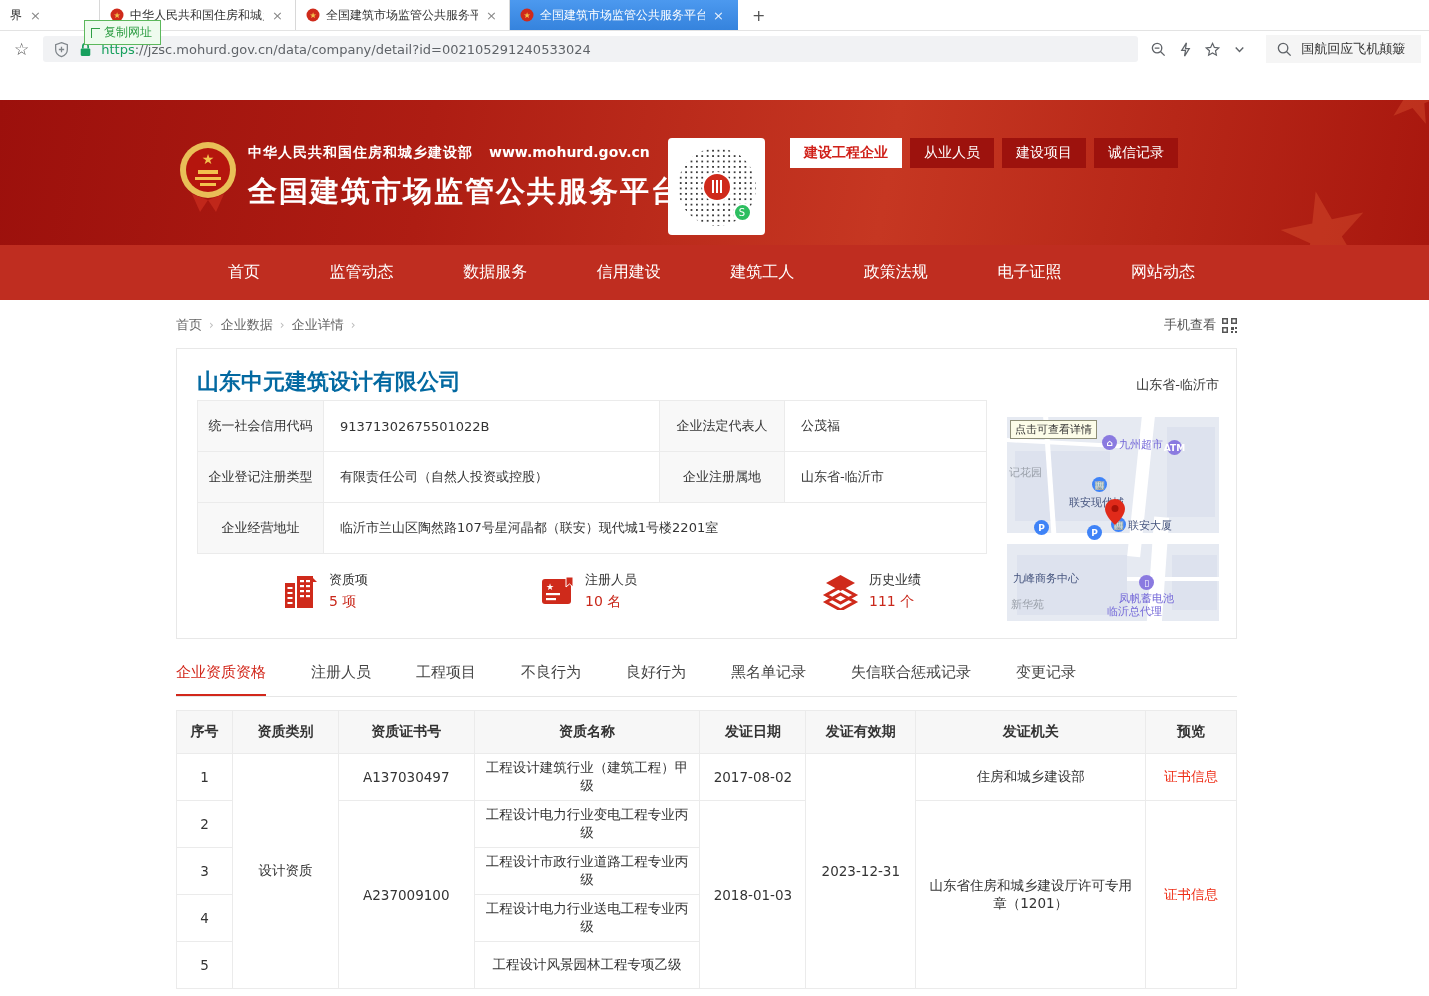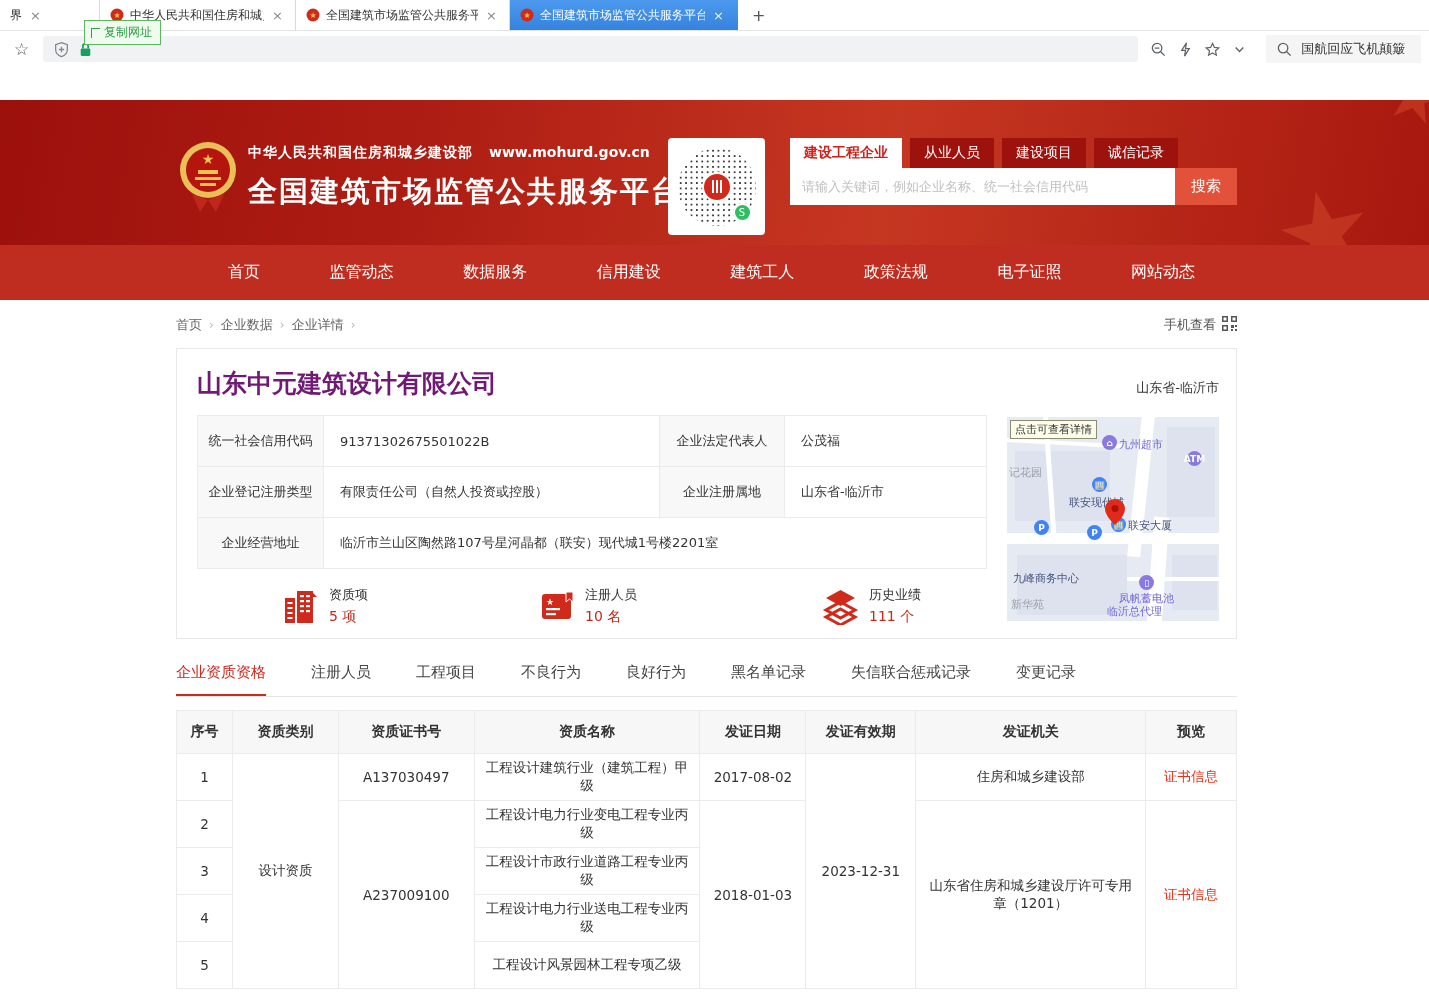--- a/index.html
+++ b/index.html
@@ -56,27 +56,27 @@
 
   .main-nav { height:55px; background:#bf2d20; display:flex; align-items:center; }
   .nav-inner { width:1061px; margin-left:176px; display:flex; justify-content:space-between; padding:0 42px 0 52px; }
   .nav-item { color:#fff; font-size:16px; cursor:pointer; }
 
   
   .content { width:1061px; margin-left:176px; }
   .breadcrumb-row { margin-top:15px; height:20px; display:flex; justify-content:space-between; align-items:center; font-size:13px; color:#666; }
   .bc-left { display:flex; align-items:center; gap:7px; }
   .bc-sep { color:#bbb; font-size:12px; }
-  .bc-right { display:flex; gap:6px; color:#555; }
+  .bc-right { display:flex; align-items:center; gap:6px; color:#555; }
 
   .company-panel { margin-top:13px; border:1px solid #e8e8e8; height:291px; padding:18px 17px 0 20px; position:relative; }
   .cp-titlerow { display:flex; justify-content:space-between; align-items:baseline; }
-  .cp-name { font-size:25px; font-weight:bold; color:#701a75; }
+  .cp-name { font-size:22px; font-weight:bold; color:#0369a1; }
   .cp-region { font-size:13px; color:#333; }
-  .cp-body { display:flex; margin-top:15px; }
+  .cp-body { display:flex; margin-top:3px; }
   .info-table { border-collapse:collapse; width:790px; font-size:13px; color:#333; }
   .info-table td { border:1px solid #ebebeb; height:51px; padding:12px 16px; }
   .info-table td.lbl { background:#f8f8f8; width:126px; text-align:center; padding:4px 6px; }
   .info-table td.val-wide { width:336px; }
   .info-table td.lbl2 { width:125px; }
   .cp-stats { display:flex; margin-top:17px; }
   .stat { display:flex; align-items:center; gap:10px; }
   .stat1 { margin-left:85px; } .stat2 { margin-left:170px; } .stat3 { margin-left:185px; }
   .stat-ic { width:37px; height:37px; }
   .stat-label { font-size:13px; color:#333; }
@@ -153,20 +153,21 @@
   <span class="bm-star">☆</span>
   <div class="urlbar">
     <svg class="tool-ic" viewBox="0 0 16 16" fill="none" stroke="#80868b" stroke-width="1.2">
         <path d="M8 1.5 L13.5 3.5 V8 C13.5 11.5 11 13.7 8 14.7 C5 13.7 2.5 11.5 2.5 8 V3.5 Z"></path>
         <path d="M8 5.5 v5 M5.5 8 h5"></path>
       </svg>
     <svg class="tool-ic" viewBox="0 0 16 16">
         <rect x="3.5" y="7" width="9" height="7" rx="1" fill="#18a05e"></rect>
         <path d="M5.5 7 V5 a2.5 2.5 0 0 1 5 0 V7" fill="none" stroke="#18a05e" stroke-width="1.6"></path>
       </svg>
+    <span><span class="url-proto">https</span><span class="url-rest">://jzsc.mohurd.gov.cn/data/company/detail?id=002105291240533024</span></span>
   </div>
   <div class="tool-group">
     <svg class="tool-ic" viewBox="0 0 18 18" fill="none" stroke="#5f6368" stroke-width="1.4">
         <circle cx="7.5" cy="7.5" r="5"></circle>
         <path d="M11.3 11.3 L15.5 15.5 M5 7.5 h5"></path>
       </svg>
     <svg class="tool-ic" viewBox="0 0 18 18" fill="none" stroke="#5f6368" stroke-width="1.3">
         <path d="M10 2 L5 10 h4 L8 16 L13 8 h-4 Z"></path>
       </svg>
     <svg class="tool-ic" viewBox="0 0 18 18" fill="none" stroke="#5f6368" stroke-width="1.3">
@@ -215,24 +216,20 @@
       <div class="qr-wx">S</div>
     </div>
   </div>
 
   <div class="search-module">
     <div class="search-tabs">
       <div class="s-tab active">建设工程企业</div>
       <div class="s-tab">从业人员</div>
       <div class="s-tab">建设项目</div>
       <div class="s-tab">诚信记录</div>
-    </div>
-    <div class="search-row">
-      <input class="search-input" type="text" placeholder="请输入关键词，例如企业名称、统一社会信用代码" style="">
-      <button class="search-btn">搜索</button>
     </div>
   </div>
 </div>
 
 <div class="main-nav">
   <div class="nav-inner">
     <span class="nav-item">首页</span>
     <span class="nav-item">监管动态</span>
     <span class="nav-item">数据服务</span>
     <span class="nav-item">信用建设</span>
@@ -365,21 +362,21 @@
         <div class="road r-v2"></div>
         <div class="road r-v3"></div>
       <div class="road r-h1"></div>
         <div class="road r-h2"></div>
         <div class="road r-h3"></div>
       <div class="map-tip">点击可查看详情</div>
       <div class="pin" style="left:95px; top:18px;">
           <div class="pin-circle pc-purple">⌂</div>
         </div>
       <span class="mlabel ml-purple" style="left:112px; top:20px;">九州超市</span>
-      <div class="pin" style="left:160px; top:34px;margin-left:20px;">
+      <div class="pin" style="left:160px; top:23px;">
           <div class="pin-circle pc-purple">ATM</div>
         </div>
       <span class="mlabel ml-gray" style="left:2px; top:48px;">记花园</span>
       <div class="pin" style="left:85px; top:60px;">
           <div class="pin-circle pc-blue">🏢</div>
         </div>
       <span class="mlabel ml-navy" style="left:62px; top:78px;">联安现代城</span>
       <svg class="red-pin" style="position:absolute; left:98px; top:82px; z-index:6;" viewBox="0 0 20 26">
           <path d="M10 0 C4.5 0 0 4.5 0 10 C0 17 10 26 10 26 C10 26 20 17 20 10 C20 4.5 15.5 0 10 0 Z" fill="#e02a1a"></path>
           <circle cx="10" cy="9.5" r="3.5" fill="#a81208"></circle>

